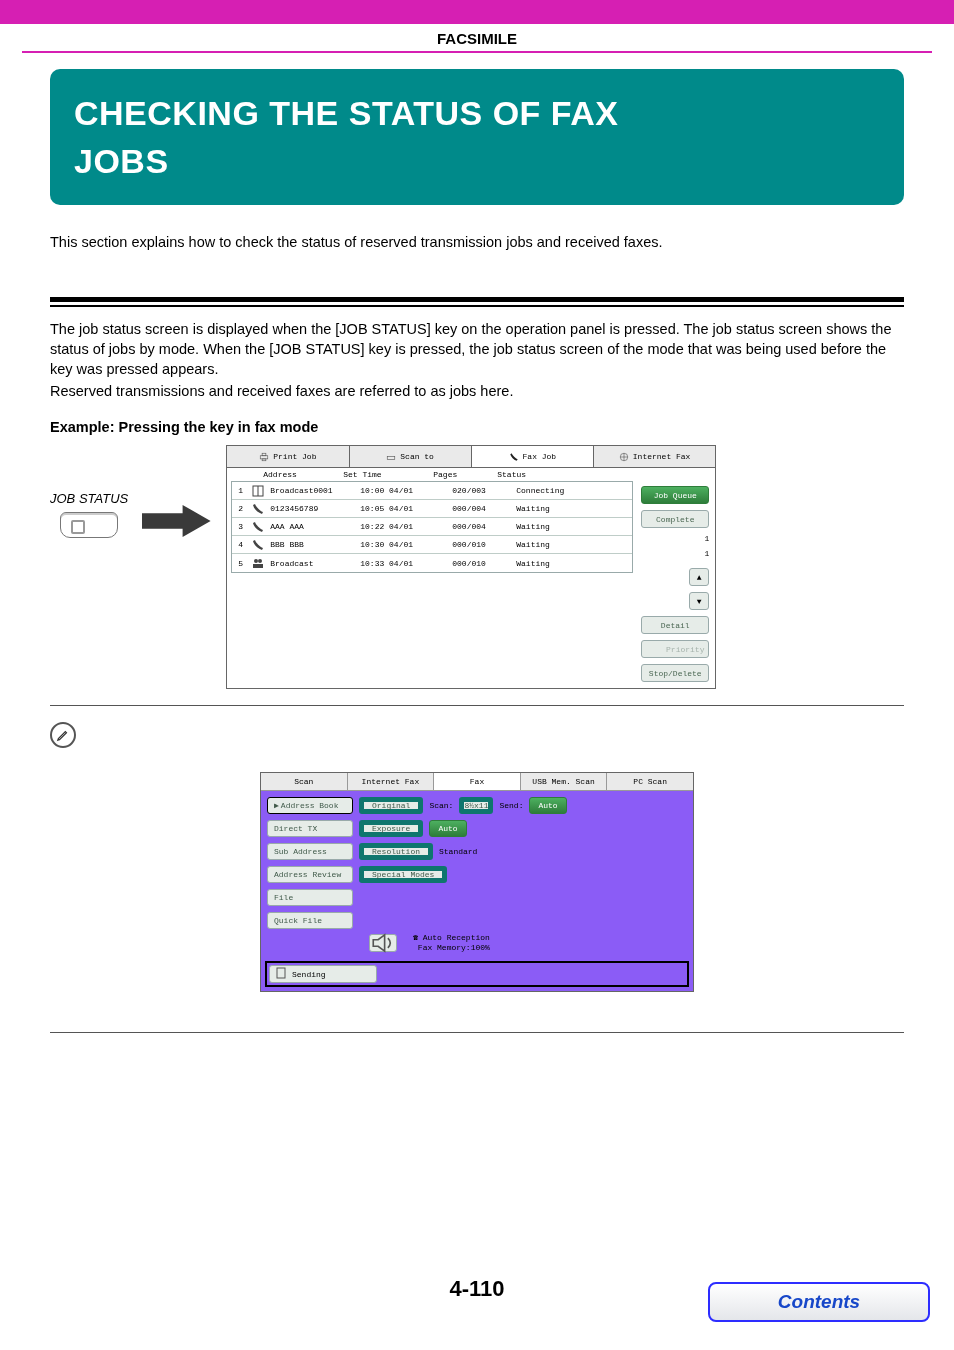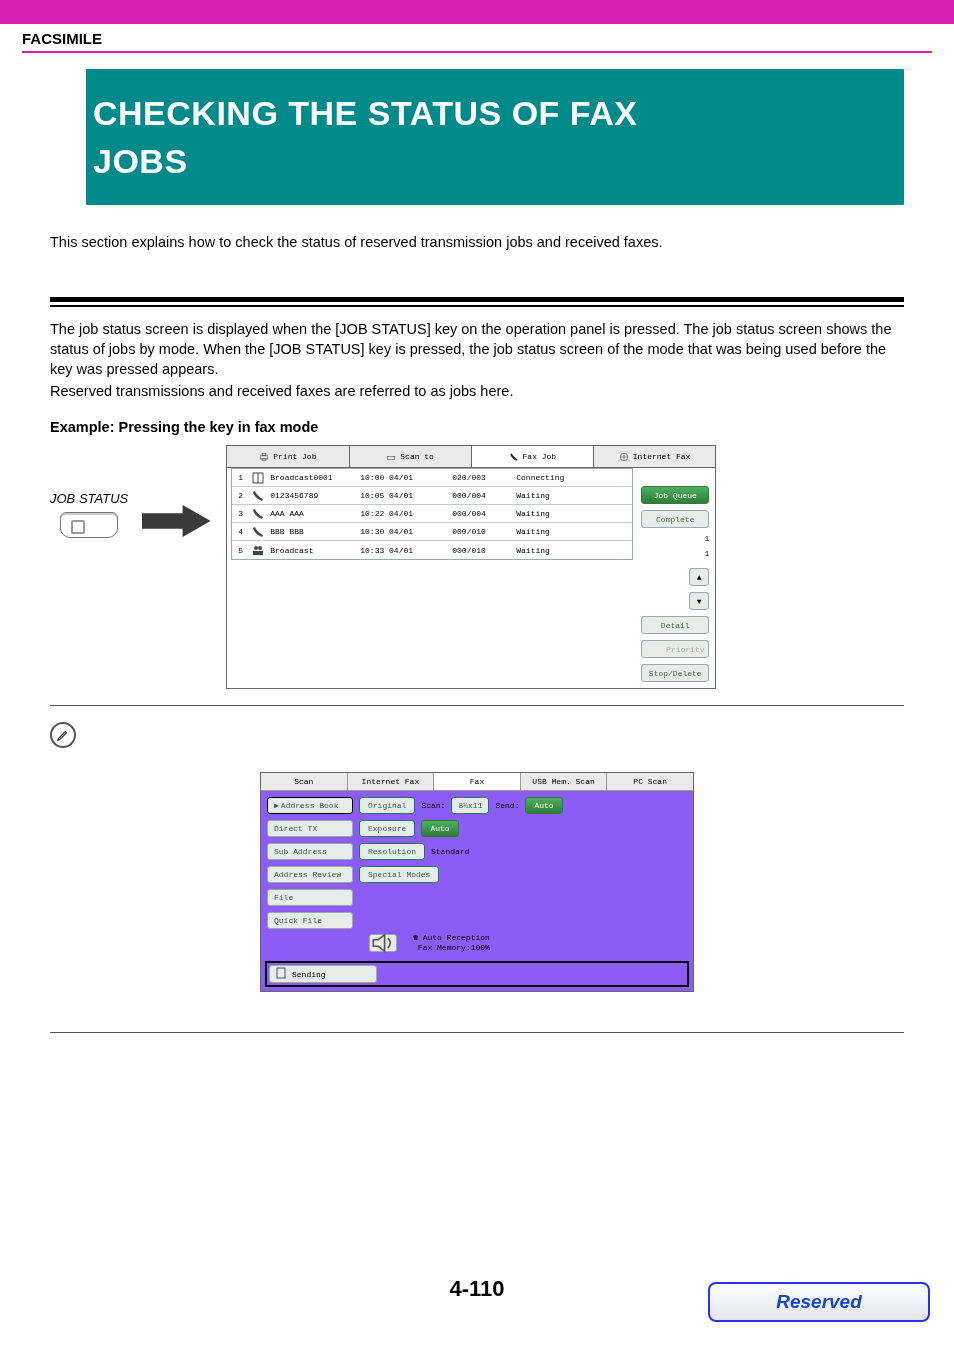--- a/index.html
+++ b/index.html
@@ -1,24 +1,24 @@
 <!DOCTYPE html>
 <html><head>
 <meta charset="utf-8">
 <style>
   :root { --magenta:#d61fb3; --teal:#008a8a; --panel-green:#3fa04e; --panel-green-dark:#2e7d3a; --blue-link:#1747c9; }
   *{box-sizing:border-box;}
   html,body{margin:0;padding:0;}
   body{width:954px;height:1350px;background:#fff;font-family:Arial,Helvetica,sans-serif;color:#000;position:relative;}
   .topbar{height:24px;background:var(--magenta);width:100%;}
-  .breadcrumb{display:flex;justify-content:flex-start;padding:6px 22px 4px 22px;}
+  .breadcrumb{display:flex;justify-content:center;padding:6px 22px 4px 22px;}
   .breadcrumb span{font-size:15px;font-weight:700;color:#000;}
   .rule-magenta{height:2px;background:var(--magenta);margin:0 22px;}
   .content{padding:16px 50px 0 50px;}
-  .h1-box{background:var(--teal);padding:22px 7px;border-radius:1px;margin-bottom:26px;display:flex;flex-direction:column;gap:4px;margin-left:36px;}
+  .h1-box{background:var(--teal);padding:22px 24px;border-radius:10px;margin-bottom:26px;display:flex;flex-direction:column;gap:4px;}
   .h1-box h1{margin:0;font-family:Arial,Helvetica,sans-serif;font-weight:700;font-size:34px;line-height:44px;color:#fff;letter-spacing:0.5px;}
   .para{font-size:14.5px;line-height:22px;margin:3px 0 44px 0;}
   .hr-dbl .a{height:5px;background:#000;}
   .hr-dbl .b{height:2px;background:#000;margin-top:3px;}
   .hr-dbl{margin-bottom:12px;}
   h2.section{margin:0 0 10px 0;font-size:31px;font-weight:700;letter-spacing:0.2px;}
   .body{font-size:14.5px;line-height:20px;margin:0;}
   .body p{margin:0 0 2px 0;}
   .example-label{font-weight:700;font-size:14.5px;margin:18px 0 10px 0;}
   .example-row{display:flex;align-items:flex-start;gap:14px;margin-bottom:16px;}
@@ -67,21 +67,21 @@
   .fp-tabs{display:flex;height:18px;border-bottom:1px solid #999;}
   .fp-tab{flex:1;display:flex;align-items:center;justify-content:center;border-right:1px solid #999;background:#eaeaea;font-size:8px;}
   .fp-tab:last-child{border-right:none;}
   .fp-tab.active{background:#fff;}
   .fp-body{display:flex;padding:6px 6px 0 6px;gap:6px;}
   .fp-left{width:86px;display:flex;flex-direction:column;gap:6px;}
   .fp-btn{height:17px;border:1px solid #9aa;background:#e6ece8;border-radius:3px;display:flex;align-items:center;padding-left:6px;font-size:8px;color:#405a4a;}
   .fp-btn.sel{border:1px solid #000;}
   .fp-right{flex:1;display:flex;flex-direction:column;gap:6px;}
   .fp-row{display:flex;align-items:center;gap:6px;font-size:8px;}
-  .fp-pill{height:17px;border:1px solid #0f766e;background:#e6ece8;border-radius:3px;display:flex;align-items:center;padding:0 8px;font-size:8px;color:#405a4a;}
+  .fp-pill{height:17px;border:5px solid #0f766e;background:#e6ece8;border-radius:3px;display:flex;align-items:center;padding:0 8px;font-size:8px;color:#405a4a;}
   .fp-val{font-size:8px;}
   .fp-green{background:linear-gradient(#4db060,#2e7d3a);color:#fff;border:1px solid #2e7d3a;padding:0 10px;height:17px;border-radius:3px;display:flex;align-items:center;font-size:8px;}
   .fp-green.sm{padding:0 8px;}
   .fp-hook{display:flex;align-items:center;gap:16px;padding:4px 6px;}
   .fp-hook .hk{width:28px;height:18px;border:1px solid #9aa;background:#e6ece8;border-radius:3px;display:flex;align-items:center;justify-content:center;}
   .fp-status{font-size:8px;line-height:10px;}
   .fp-bottom{border:2px solid #000;margin:4px;padding:2px;}
   .fp-sending{height:18px;border:1px solid #9aa;background:#e6ece8;border-radius:3px;display:flex;align-items:center;padding:0 6px;gap:6px;width:108px;font-size:8px;}
   .page-num{position:absolute;left:0;right:0;bottom:48px;text-align:center;font-size:22px;font-weight:700;}
   .contents-btn{position:absolute;right:24px;bottom:28px;width:222px;height:40px;border:2px solid #2d2dff;border-radius:8px;background:linear-gradient(#fff,#e4e6ea);display:flex;align-items:center;justify-content:center;}
@@ -155,20 +155,26 @@
           <span class="ico"><svg viewBox="0 0 16 16">
                 <circle cx="8" cy="8" r="6" fill="none" stroke="#555"></circle>
                 <path d="M2 8h12M8 2v12" stroke="#555"></path>
               </svg></span>
           <span>Internet Fax</span>
         </div>
       </div>
 
       <div class="sp-body">
         <div class="sp-main">
+          <div class="sp-head">
+            <div class="c1">Address</div>
+            <div class="c2">Set Time</div>
+            <div class="c3">Pages</div>
+            <div class="c4">Status</div>
+          </div>
           <div class="sp-rows">
             <div class="sp-row">
               <span class="ix">1</span>
               <span class="ic">
                   <svg viewBox="0 0 12 12">
                     <rect x="1" y="1" width="10" height="10" fill="none" stroke="#444"></rect>
                     <path d="M6 1v10" stroke="#444"></path>
                   </svg>
                 </span>
               <span class="addr">Broadcast0001</span>
@@ -276,21 +282,21 @@
           <div class="fp-btn">Direct TX</div>
           <div class="fp-btn">Sub Address</div>
           <div class="fp-btn">Address Review</div>
           <div class="fp-btn">File</div>
           <div class="fp-btn">Quick File</div>
         </div>
         <div class="fp-right">
           <div class="fp-row">
             <div class="fp-pill">Original</div>
             <span class="fp-val">Scan:</span>
-            <div class="fp-pill" style="padding:0 6px">8½x11</div>
+            <div class="fp-pill" style="padding:0 0">8½x11</div>
             <span class="fp-val">Send:</span>
             <div class="fp-green sm">Auto</div>
           </div>
           <div class="fp-row">
             <div class="fp-pill">Exposure</div>
             <div class="fp-green sm">Auto</div>
           </div>
           <div class="fp-row">
             <div class="fp-pill">Resolution</div>
             <span class="fp-val">Standard</span>
@@ -323,14 +329,14 @@
       </div>
     </div>
   </div>
   <div class="note-rule"></div>
 
 </div>
 
 <div class="page-num">4-110</div>
 
 <a class="contents-btn">
-  <span>Reserved</span>
+  <span>Contents</span>
 </a>
 
 </body></html>

